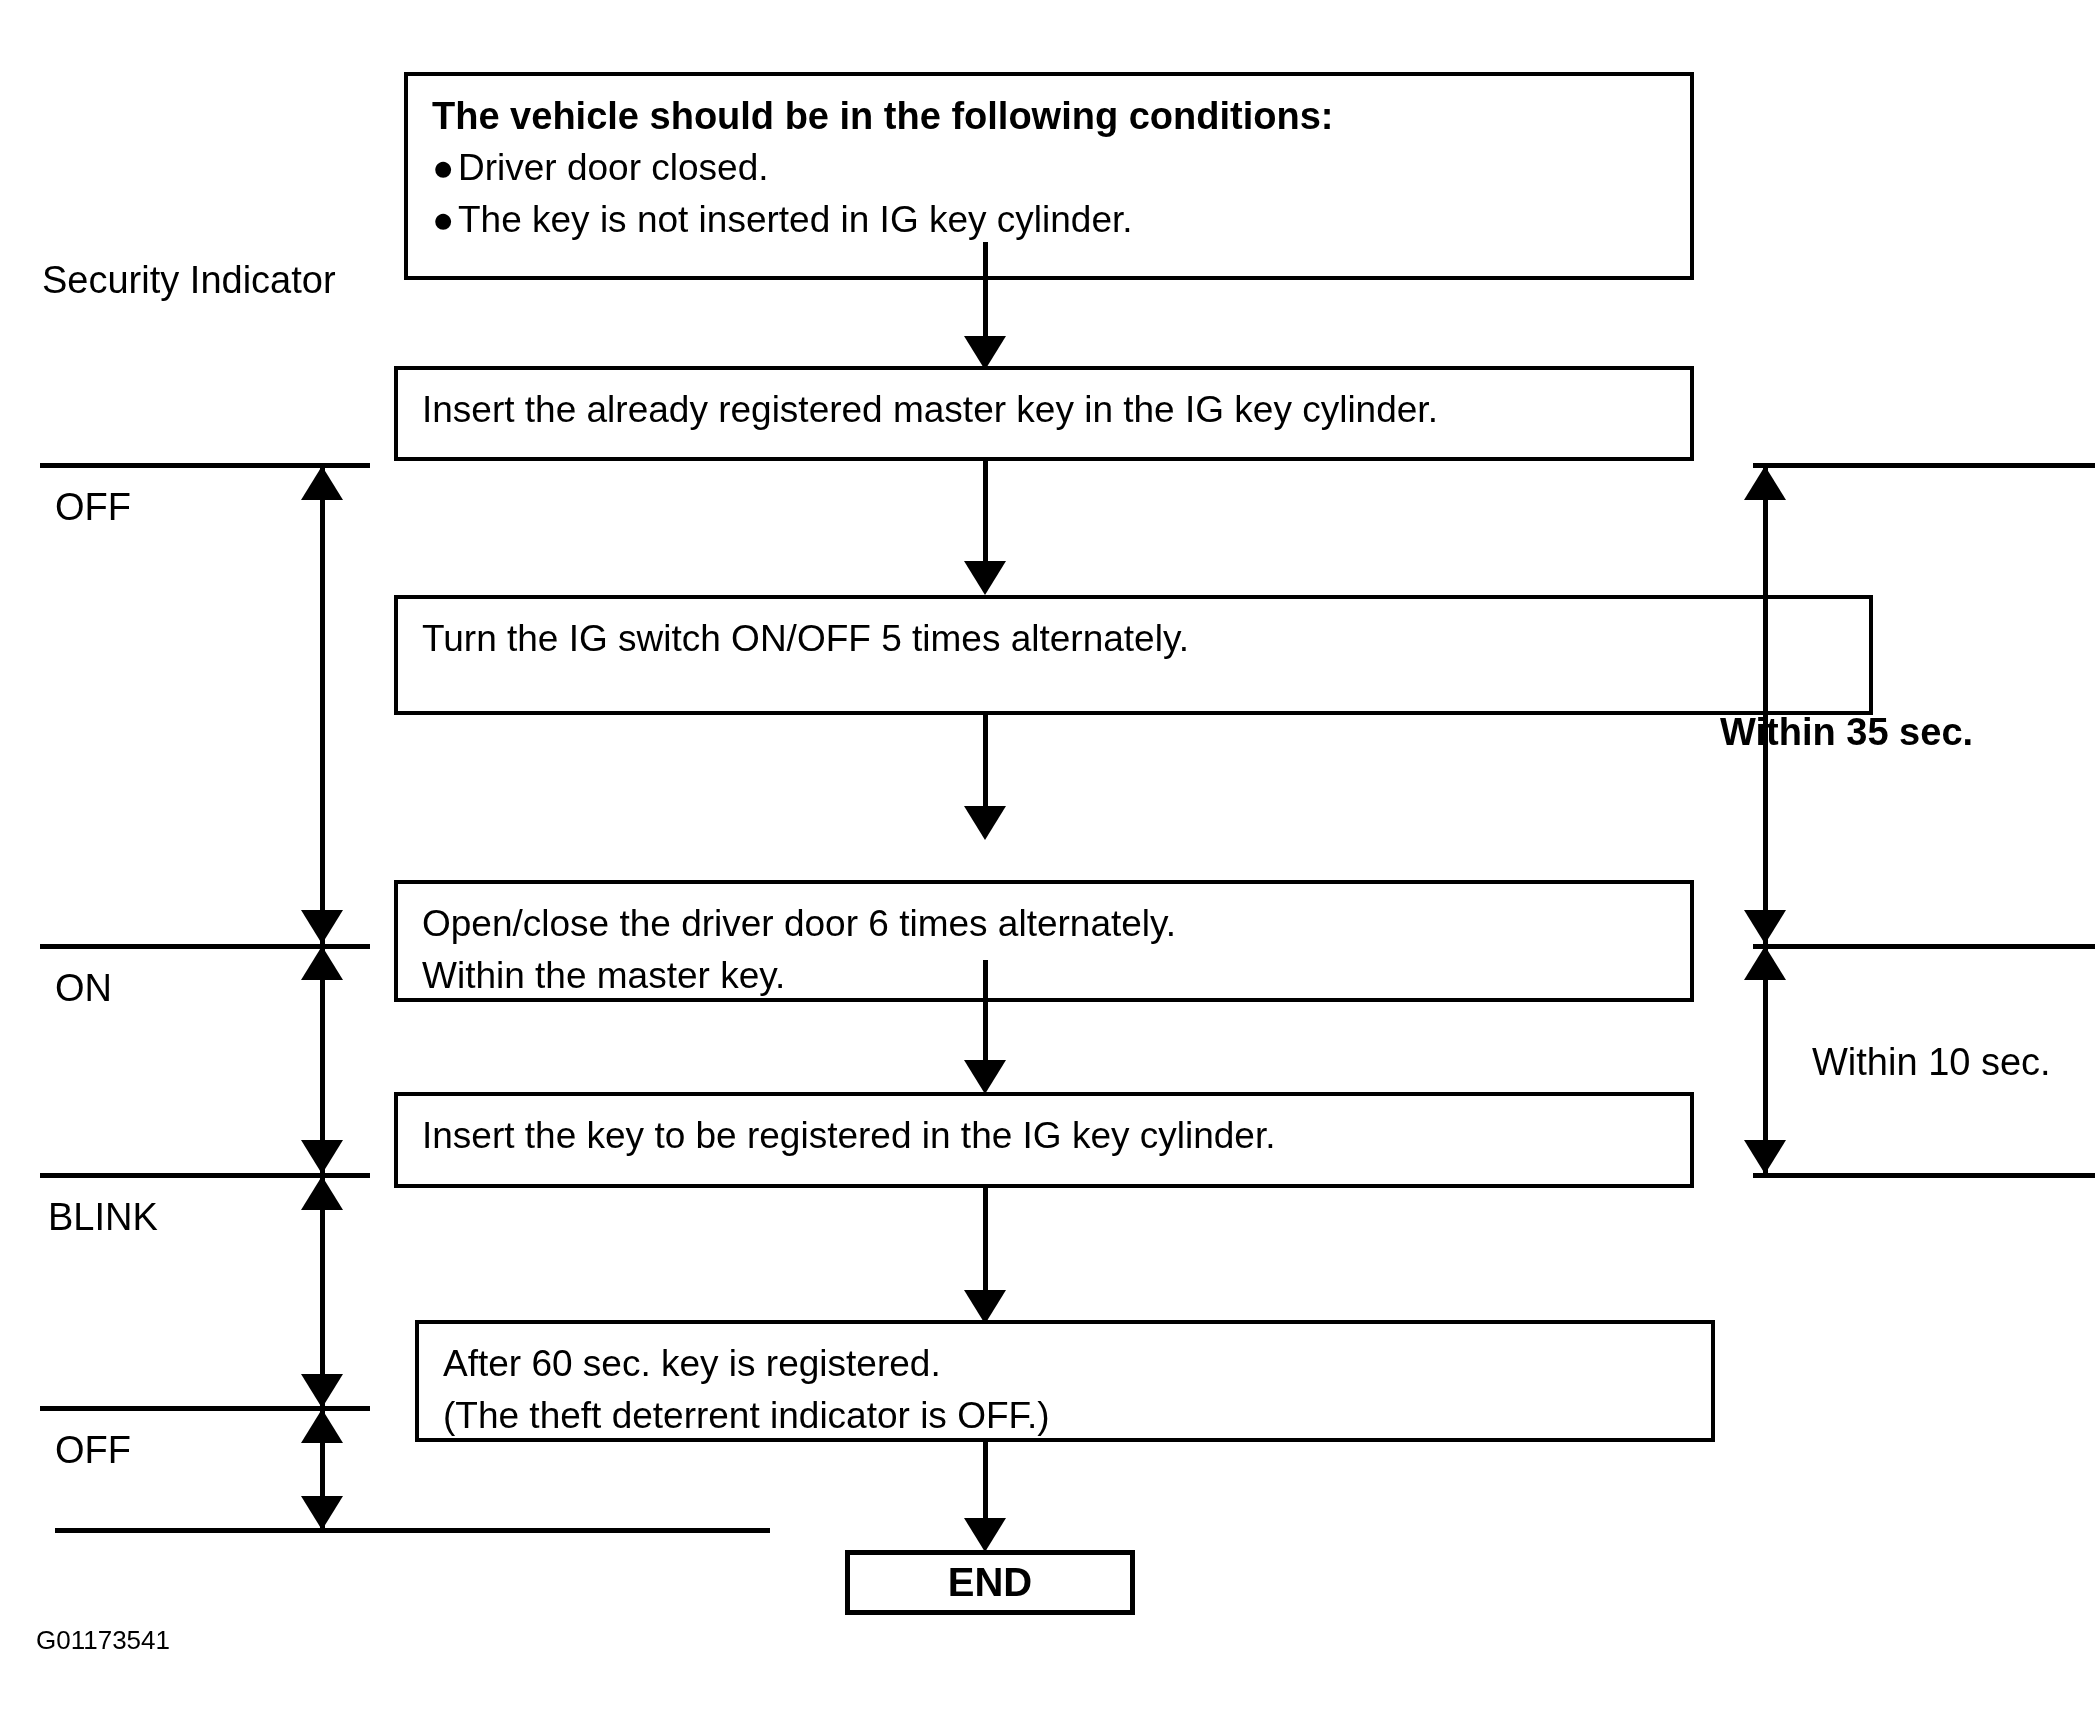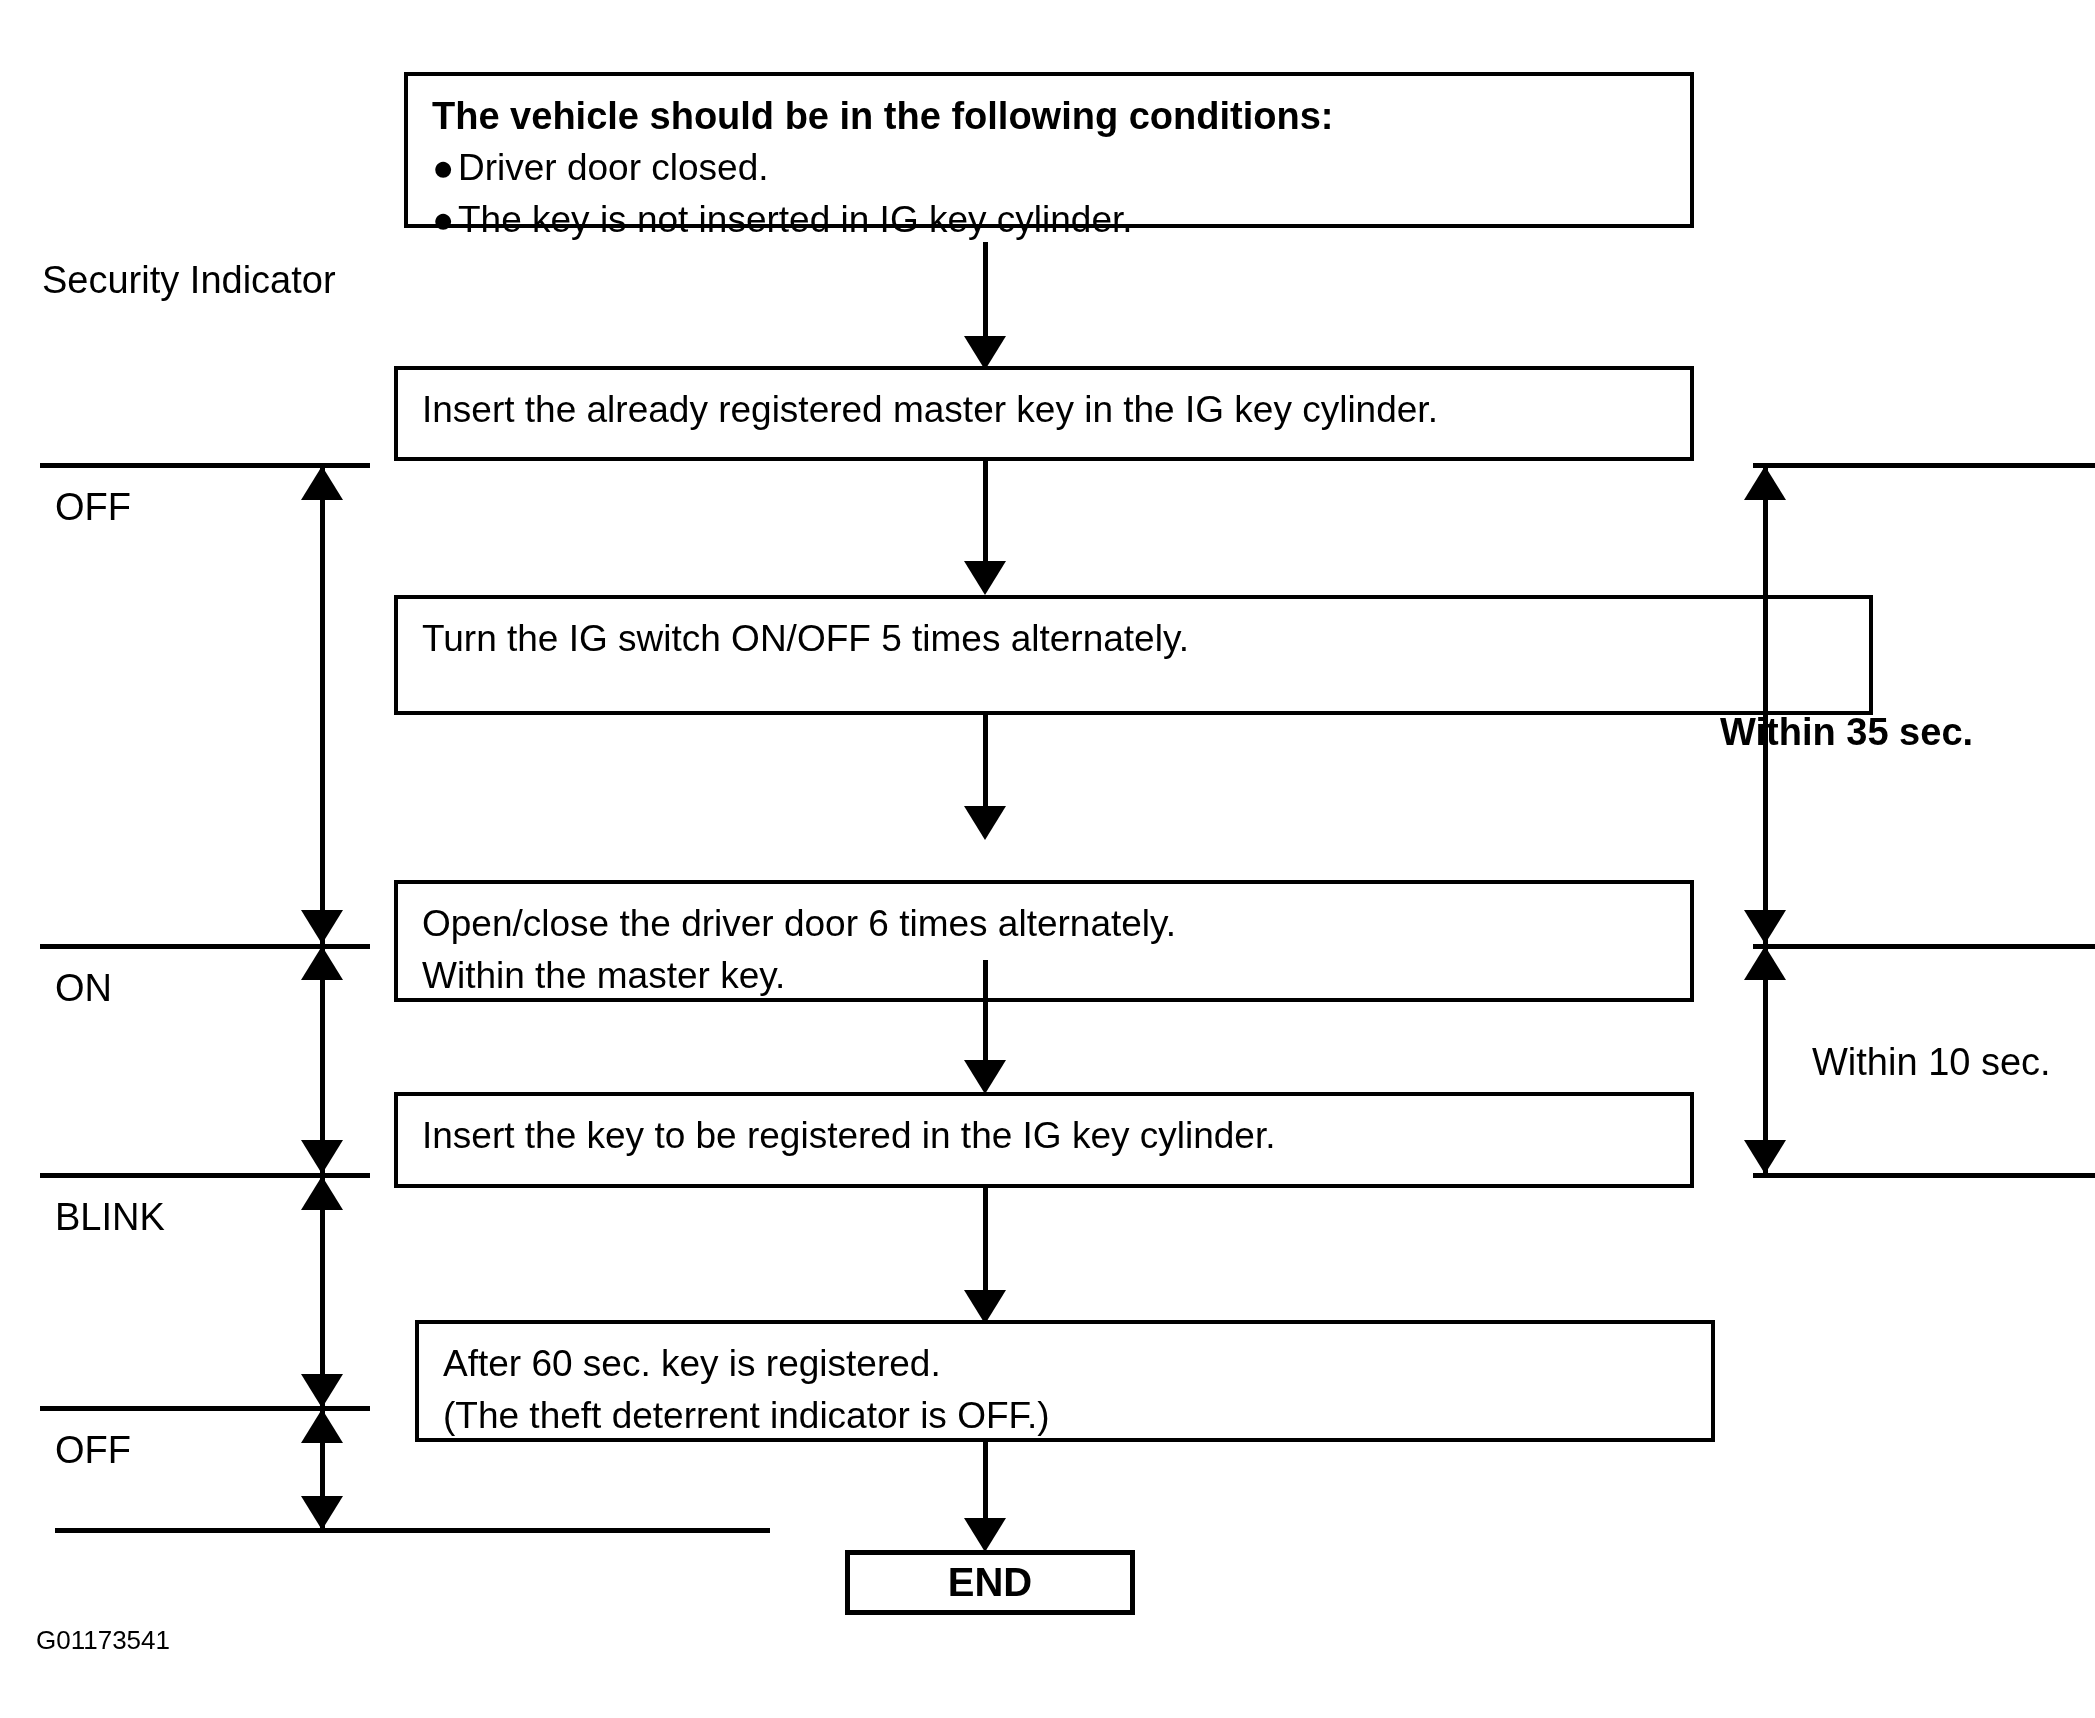--- a/index.html
+++ b/index.html
@@ -33,21 +33,21 @@
 
   .endbox{position:absolute;border:5px solid #000;background:#fff;box-sizing:border-box;
           display:flex;align-items:center;justify-content:center;
           font-size:40px;font-weight:bold;}
 </style>
 </head>
 <body>
 
 <div class="stage">
 
-  <div class="pbox" style="left:404px;top:72px;width:1290px;height:156px;">
+  <div class="pbox" style="left:404px;top:72px;width:1290px;height:208px;">
     <div class="line bold">The vehicle should be in the following conditions:</div>
     <div class="line">
       <span class="bullet">●</span><span>Driver door closed.</span>
     </div>
     <div class="line">
       <span class="bullet">●</span><span>The key is not inserted in IG key cylinder.</span>
     </div>
   </div>
 
   <div class="vline" style="left:983px;top:242px;height:100px;"></div>
@@ -97,21 +97,21 @@
   <div class="lbl" style="left:42px;top:258px;">Security Indicator</div>
 
   <div class="hline" style="left:40px;top:463px;width:330px;"></div>
   <div class="hline" style="left:40px;top:944px;width:330px;"></div>
   <div class="hline" style="left:40px;top:1173px;width:330px;"></div>
   <div class="hline" style="left:40px;top:1406px;width:330px;"></div>
   <div class="hline" style="left:55px;top:1528px;width:715px;"></div>
 
   <div class="lbl" style="left:55px;top:485px;">OFF</div>
   <div class="lbl" style="left:55px;top:966px;">ON</div>
-  <div class="lbl" style="left:55px;top:1195px;">BLINK</div>
+  <div class="lbl" style="left:48px;top:1195px;">BLINK</div>
   <div class="lbl" style="left:55px;top:1428px;">OFF</div>
 
   <div class="vline" style="left:320px;top:466px;height:478px;"></div>
   <div class="ah-up" style="left:301px;top:466px;"></div>
   <div class="ah-down" style="left:301px;top:910px;"></div>
 
   <div class="vline" style="left:320px;top:946px;height:228px;"></div>
   <div class="ah-up" style="left:301px;top:946px;"></div>
   <div class="ah-down" style="left:301px;top:1140px;"></div>
 

